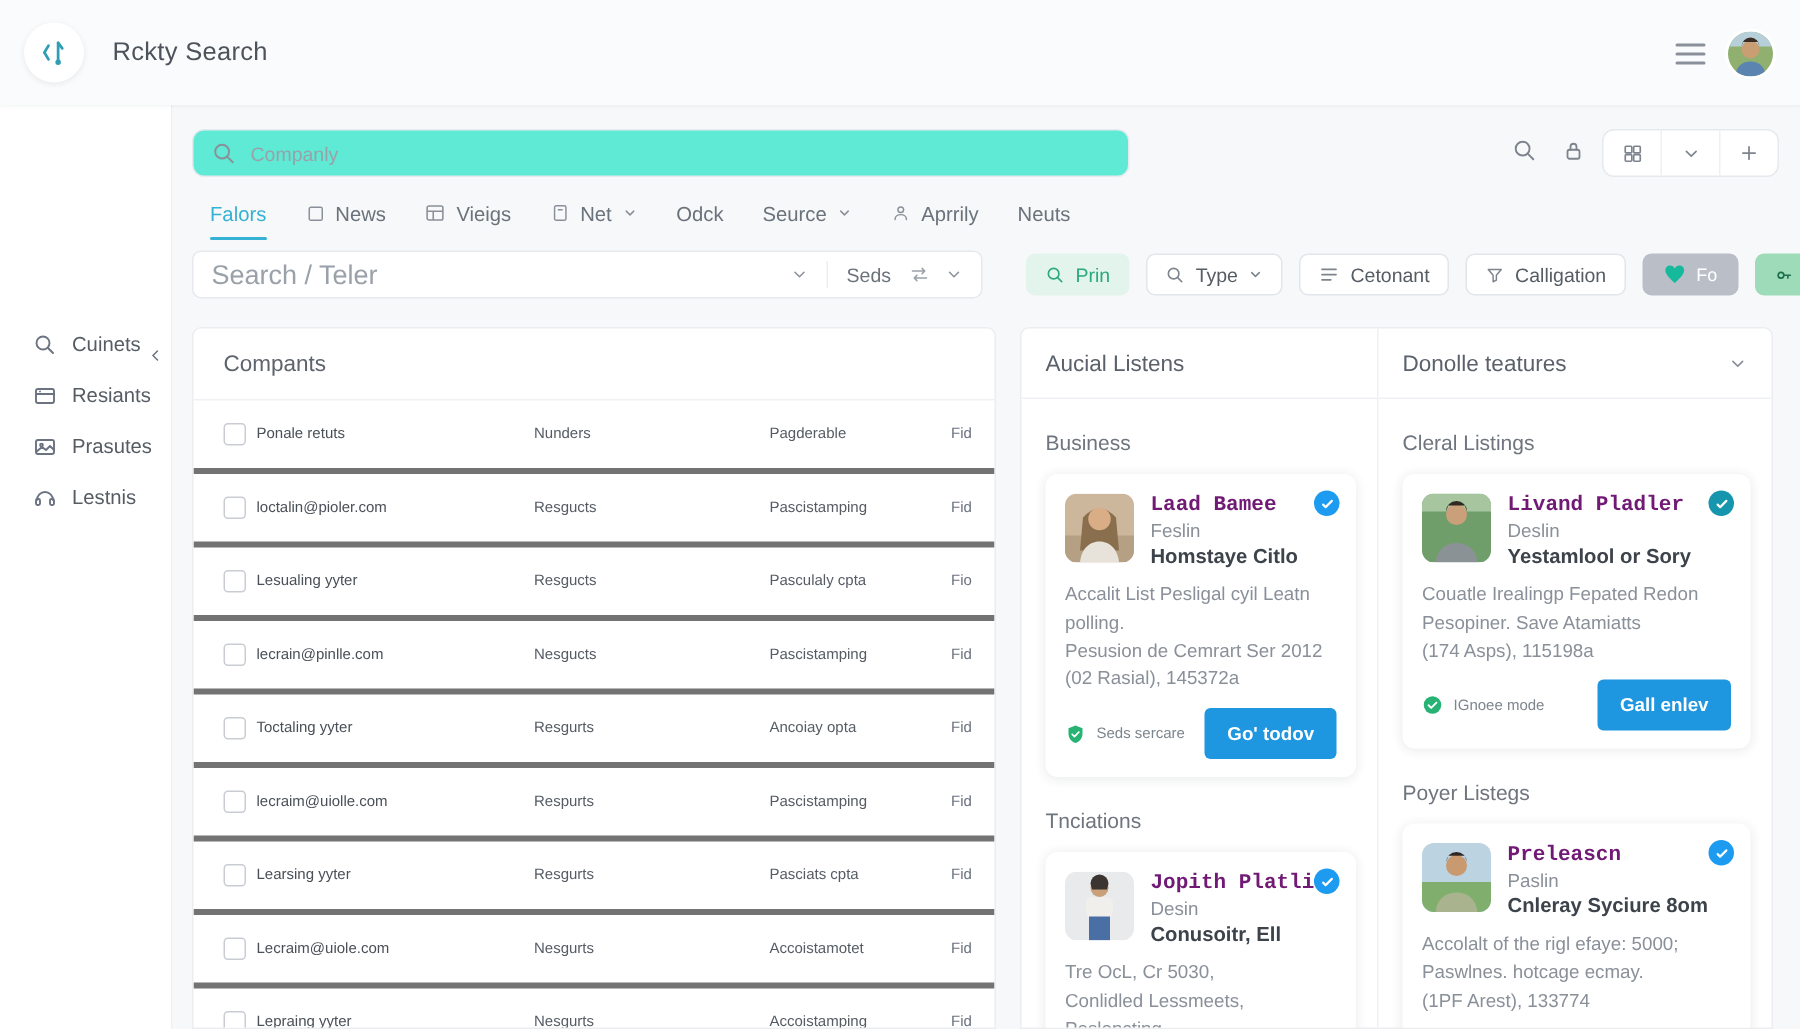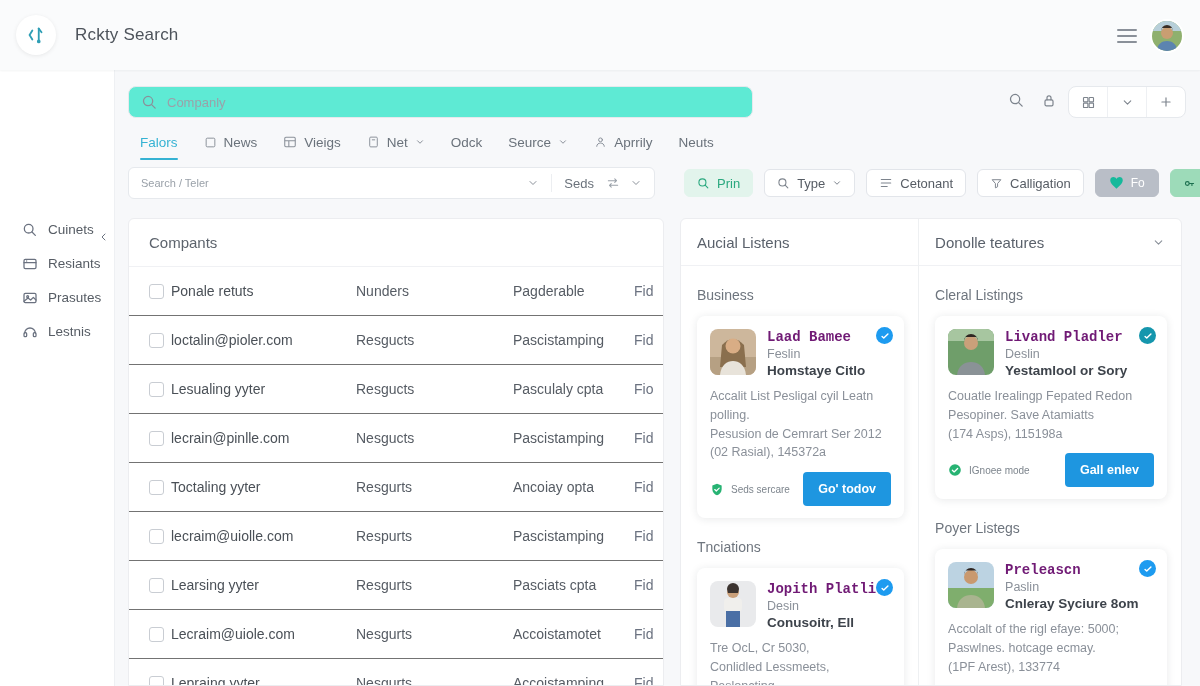--- a/index.html
+++ b/index.html
@@ -49,21 +49,21 @@
   .tab { display:flex; align-items:center; gap:7px; font-size:13.5px; color:#6a727b; cursor:pointer;
          height:28px; position:relative; }
   .tab .ic { color:#8a9099; }
   .tab.active { color:#35b2d3; font-weight:500; }
   .tab.active::after { content:""; position:absolute; left:0; right:0; bottom:-4px; height:2px;
                        background:#35b2d3; border-radius:2px; }
 
   
   .filter-box { position:absolute; left:128px; top:167px; width:527px; height:32px; background:#fff;
                 border:1px solid #e6e9ed; border-radius:6px; display:flex; align-items:center; padding:0 12px; }
-  .filter-placeholder { flex:1; font-size:11px; color:#9aa1a9; }
+  .filter-placeholder { flex:1; font-size:18px; color:#9aa1a9; }
   .filter-box .chev { color:#8a9099; }
   .filter-sep { width:1px; height:18px; background:#eceef1; margin:0 12px; }
   .sort-label { font-size:13px; color:#6a727b; margin-right:12px; }
   .swap-ic { color:#9aa1a9; margin-right:10px; }
 
   .actions { position:absolute; left:684px; top:169px; display:flex; align-items:center; gap:11px; }
   .abtn { height:28px; display:flex; align-items:center; gap:7px; padding:0 12px; border-radius:6px;
           background:#fff; border:1px solid #e2e5ea; font-size:13px; color:#565c64; cursor:pointer; white-space:nowrap; }
   .abtn .ic { color:#7d848d; }
   .abtn.prin { background:#e2f4ec; border-color:#e2f4ec; color:#2aa87f; }
@@ -72,21 +72,21 @@
   .abtn.fav .ic { color:#16b99b; }
   .abtn.count { background:#9ddbb9; border-color:#9ddbb9; color:#1b6e4e; font-weight:700; }
   .abtn.count .ic { color:#1b6e4e; }
 
   
   .table-card { position:absolute; left:128px; top:218px; width:536px; height:468px; background:#fff;
                 border:1px solid #ecedf0; border-radius:6px 6px 0 0; overflow:hidden; }
   .table-title { height:48px; display:flex; align-items:center; padding:0 20px; font-size:15px; color:#5d646d;
                  border-bottom:1px solid #f0f1f4; }
   .trow { height:49px; display:grid; grid-template-columns:22px 185px 157px 121px auto; align-items:center;
-          padding:0 20px; border-bottom:1px solid #737373; font-size:14px; }
+          padding:0 20px; border-bottom:4px solid #737373; font-size:10px; }
   .trow.head { color:#474d54; }
   .cb { width:15px; height:15px; border:1.5px solid #c9cdd3; border-radius:3px; background:#fff; cursor:pointer; }
   .cell-name { color:#4a5057; }
   .cell { color:#565c64; }
   .cell-last { color:#6b7280; }
 
   
   .panel { position:absolute; left:680px; top:218px; width:502px; height:468px; background:#fff;
            border:1px solid #ecedf0; border-radius:6px 6px 0 0; display:flex; overflow:hidden; }
   .pcol { width:238px; }

